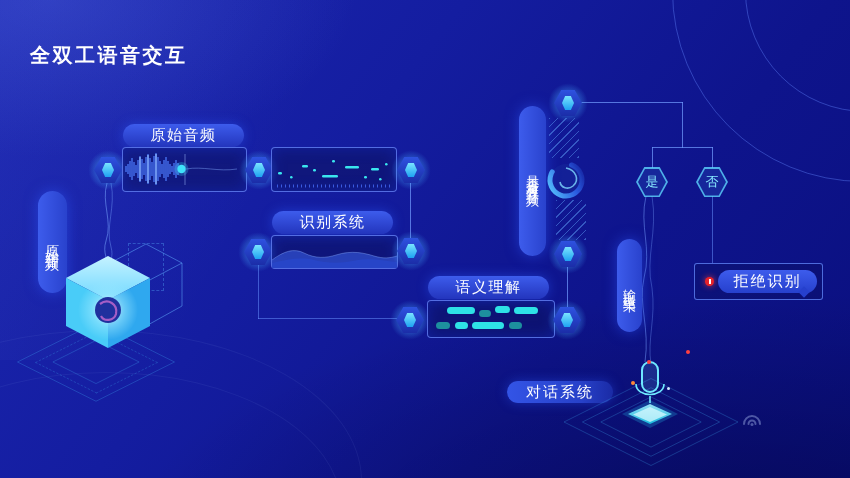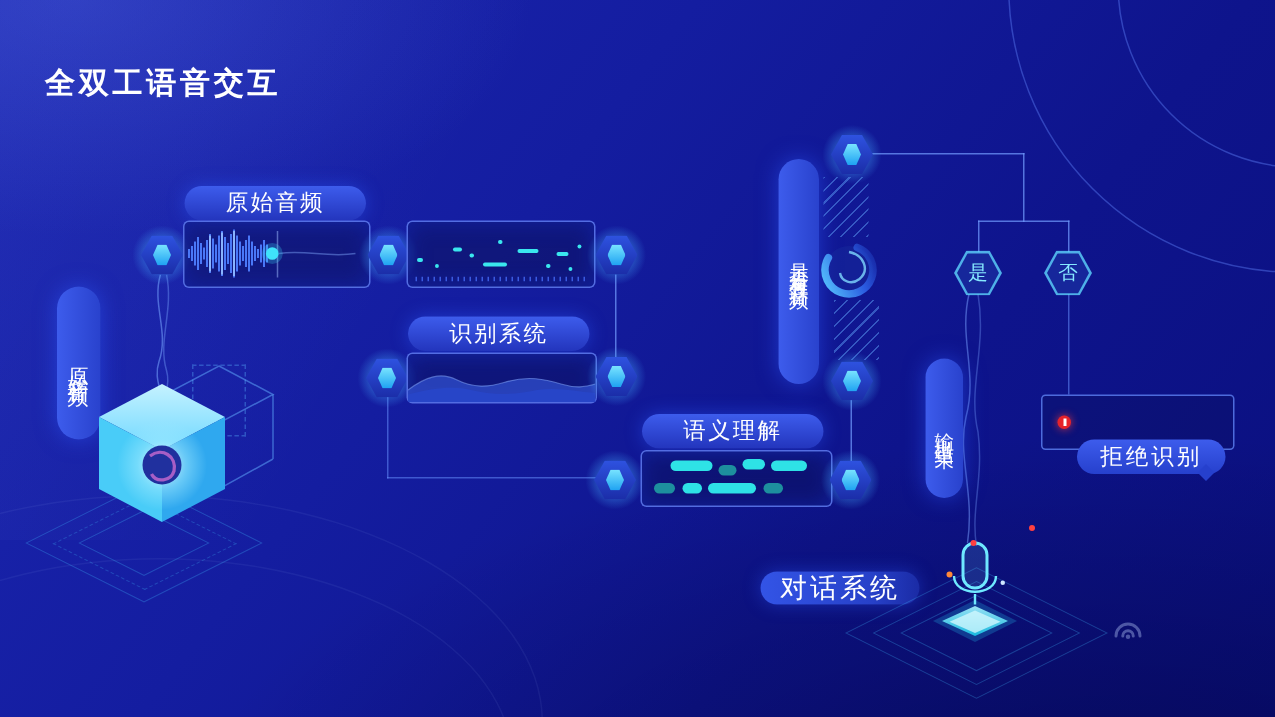--- a/index.html
+++ b/index.html
@@ -53,25 +53,25 @@
   
   .hatch{background:repeating-linear-gradient(135deg, rgba(100,170,255,0.55) 0 1px, transparent 1px 6px);
          opacity:.8;}
   
   .dot{border-radius:50%;}
   
   .rejbox{border:1px solid rgba(95,130,245,0.8);border-radius:3px;background:rgba(10,16,90,0.30);}
   .alert{width:9px;height:9px;border-radius:50%;background:#e6232b;box-shadow:0 0 6px rgba(255,60,60,0.8);}
   .alert::after{content:"";position:absolute;left:4px;top:2px;width:1.5px;height:5px;background:#fff;}
   .bubble{display:flex;align-items:center;justify-content:center;color:#fff;font-size:15px;letter-spacing:2px;
-          border-radius:12px;background:linear-gradient(180deg,#3d5cec,#2640cd);margin-top:23px;}
+          border-radius:12px;background:linear-gradient(180deg,#3d5cec,#2640cd);}
   .bubble::after{content:"";position:absolute;right:9px;bottom:-3px;width:8px;height:8px;
           background:#2640cd;transform:rotate(45deg);}
   
-  .dlg{display:flex;align-items:center;justify-content:center;color:#fff;font-size:18px;letter-spacing:2px;
+  .dlg{display:flex;align-items:center;justify-content:center;color:#fff;font-size:15px;letter-spacing:2px;
        border-radius:999px;background:linear-gradient(90deg,#3354e6,#2741c9 70%,rgba(39,65,201,0.55));
        box-shadow:0 0 12px rgba(45,90,255,0.4);}
   
   .dia{border:1px solid rgba(70,190,255,0.28);transform:scaleY(0.5) rotate(45deg);}
   .dia.dash{border-style:dashed;border-color:rgba(70,200,255,0.25);}
   
   .wm{color:rgba(188,208,255,0.38);font-size:27px;font-weight:bold;letter-spacing:2px;}
 </style>
 </head>
 <body>

